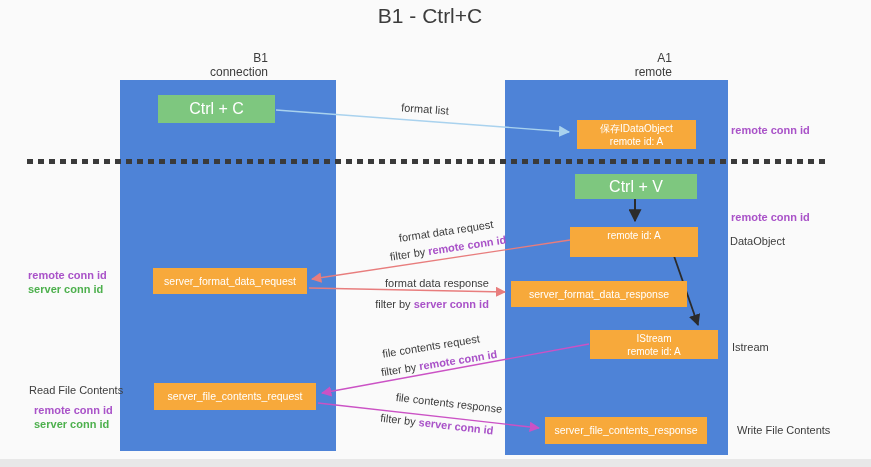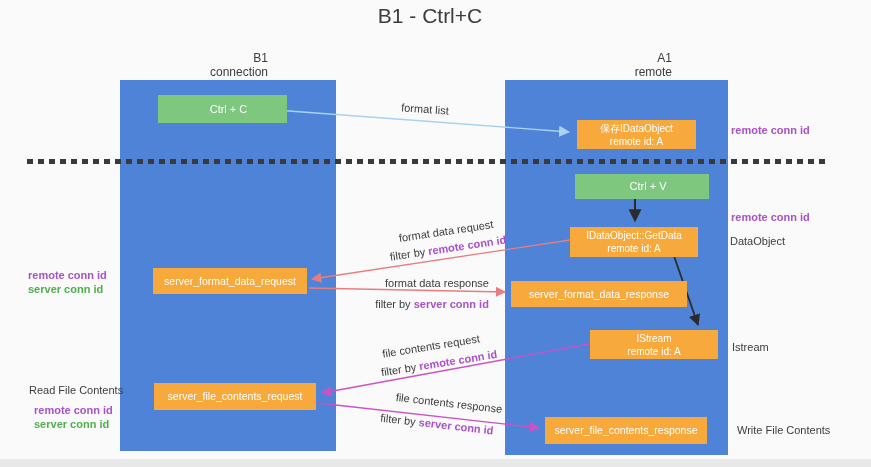--- a/index.html
+++ b/index.html
@@ -5,21 +5,21 @@
   html,body{margin:0;padding:0;}
   body{font-family:"Liberation Sans", sans-serif;}
   .canvas{position:relative;width:871px;height:467px;background:var(--bg,#fafafa);overflow:hidden;}
   .bottom-strip{position:absolute;left:0;top:459px;width:871px;height:8px;background:var(--strip,#e8e8e8);}
   .title{position:absolute;left:330px;top:6px;width:200px;text-align:center;font-size:21px;line-height:20px;color:var(--textDark,#3c3c3c);}
   .lane-header{position:absolute;width:110px;text-align:right;font-size:12px;line-height:14px;color:var(--textDark,#3c3c3c);}
   .lane{position:absolute;background:var(--laneBlue,#4e83d7);}
   .box{position:absolute;text-align:center;color:#fff;}
   .box-green{background:var(--boxGreen,#7ec77f);}
   .box-orange{background:var(--boxOrange,#f7a93b);}
-  .one-line{font-size:11px;padding-left:12px;}
+  .one-line{font-size:16px;}
   .small-line{font-size:10.5px;}
   .two-line{font-size:10px;line-height:13px;padding-top:2px;box-sizing:border-box;}
   .side-lbl{position:absolute;font-size:11px;color:var(--textDark,#3c3c3c);white-space:nowrap;}
   .purple{color:var(--purple,#a952c8);font-weight:bold;}
   .greenlbl{color:var(--greenLbl,#4db04d);font-weight:bold;}
   .legend{position:absolute;font-size:11px;line-height:14px;white-space:nowrap;}
   .arrow-label{position:absolute;font-size:11px;color:var(--textDark,#3c3c3c);white-space:nowrap;transform-origin:center;}
   .dashed-line{position:absolute;left:27px;top:159px;width:803px;height:5px;
     background:repeating-linear-gradient(90deg,var(--dash,#3a3a3a) 0 6px,transparent 6px 11px);}
   svg.arrows{position:absolute;left:0;top:0;pointer-events:none;}
@@ -74,21 +74,20 @@
   </svg>
 
   <div class="box box-green one-line" style="left:158px;top:95px;width:117px;height:28px;line-height:28px;">Ctrl + C</div>
   <div class="box box-green one-line" style="left:575px;top:174px;width:122px;height:25px;line-height:25px;">Ctrl + V</div>
 
   <div class="box box-orange two-line" style="left:577px;top:120px;width:119px;height:29px;">
     <div>保存IDataObject</div>
     <div>remote id: A</div>
   </div>
   <div class="box box-orange two-line" style="left:570px;top:227px;width:128px;height:30px;">
-    <div>IDataObject::GetData</div>
     <div>remote id: A</div>
   </div>
   <div class="box box-orange two-line" style="left:590px;top:330px;width:128px;height:29px;">
     <div>IStream</div>
     <div>remote id: A</div>
   </div>
 
   <div class="box box-orange small-line" style="left:153px;top:268px;width:154px;height:26px;line-height:26px;">server_format_data_request</div>
   <div class="box box-orange small-line" style="left:511px;top:281px;width:176px;height:26px;line-height:26px;">server_format_data_response</div>
   <div class="box box-orange small-line" style="left:545px;top:417px;width:162px;height:27px;line-height:27px;">server_file_contents_response</div>

